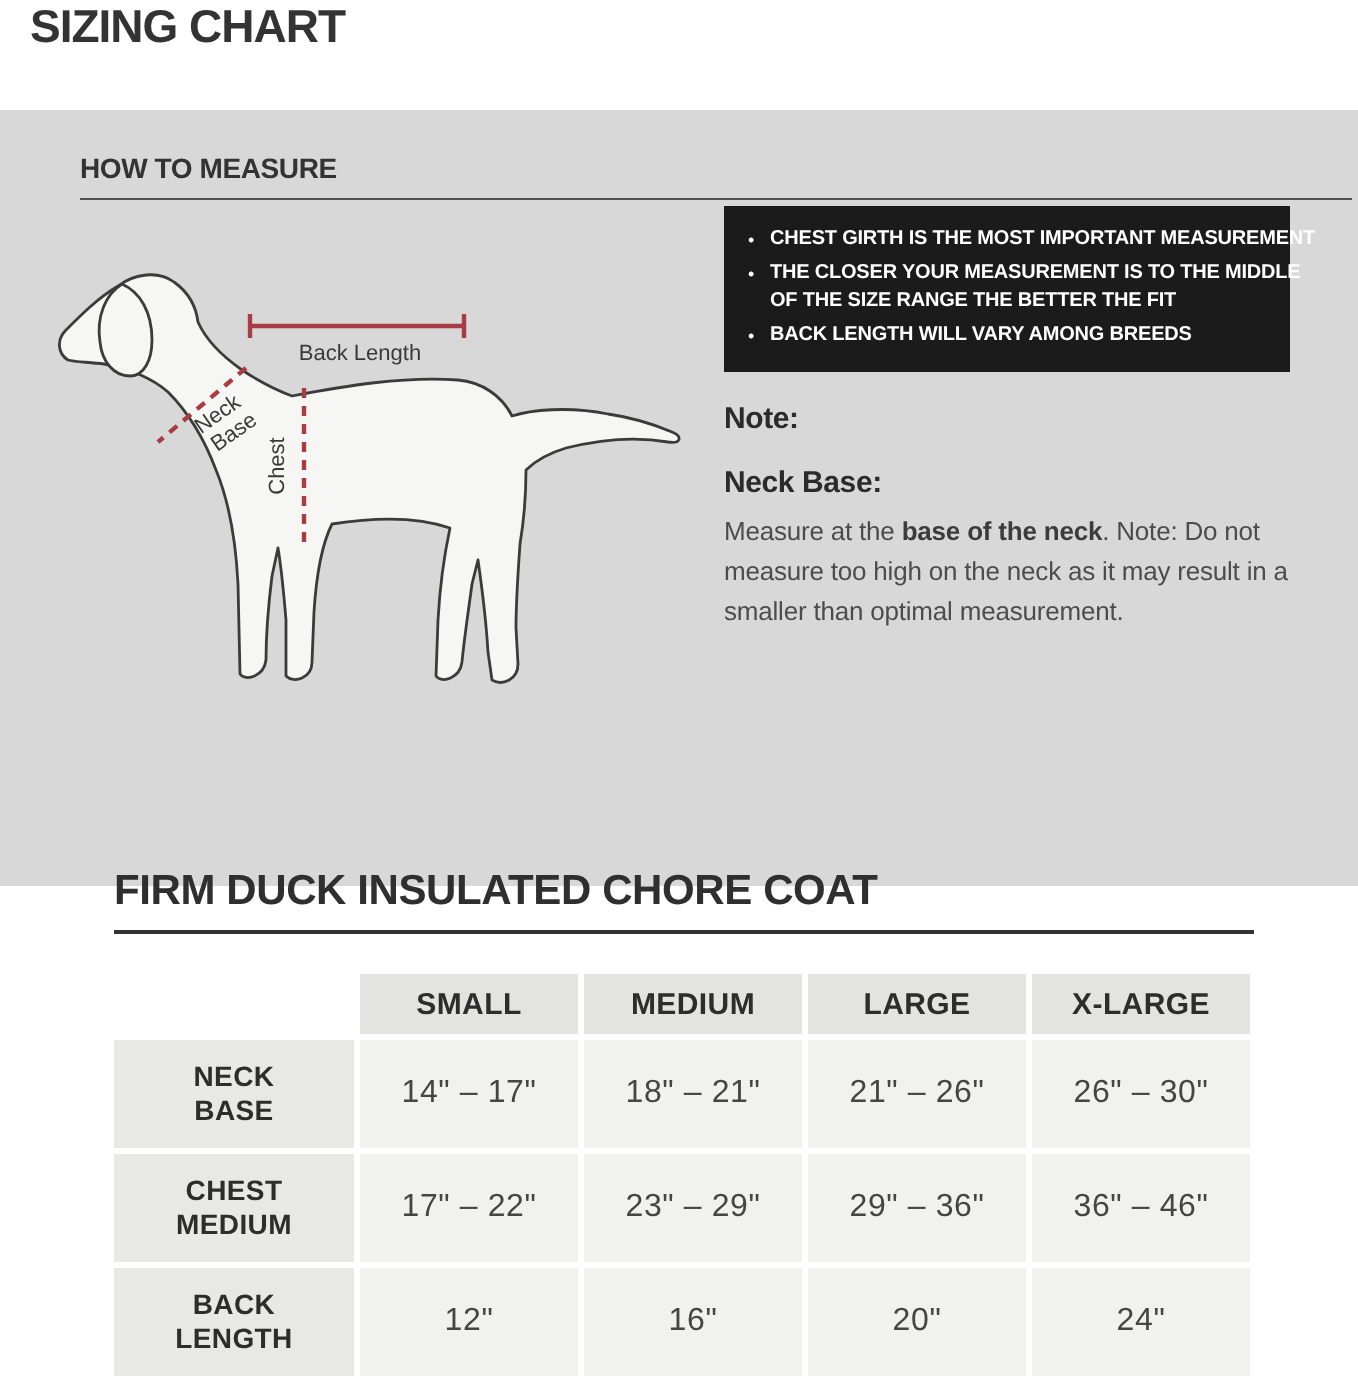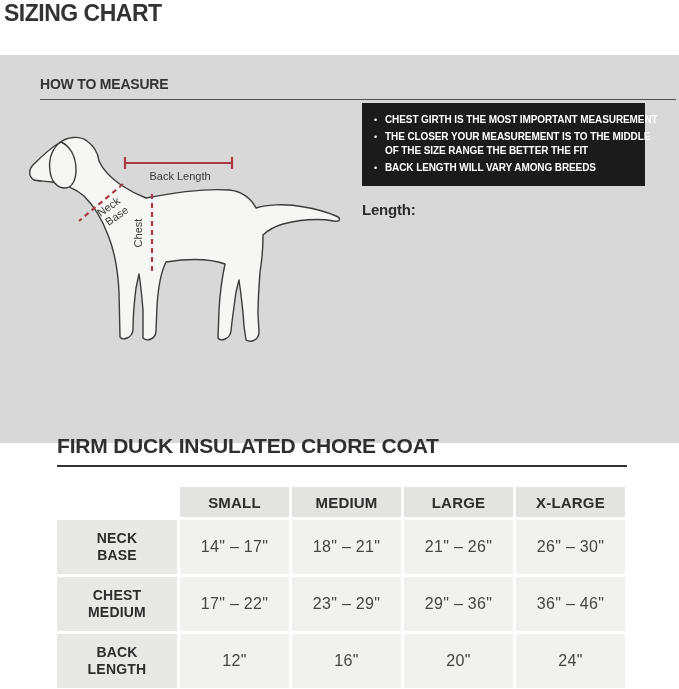--- a/index.html
+++ b/index.html
@@ -18,21 +18,21 @@
     --cell-bg:#f1f1ef;
   }
   *{margin:0;padding:0;box-sizing:border-box;}
   html,body{background:var(--page-bg);}
   body{
     width:679px;height:689px;overflow:hidden;position:relative;
     font-family:"Liberation Sans",sans-serif;color:var(--ink-dark);
   }
   
   .page-title{
-    position:absolute;left:4px;top:0px;
+    position:absolute;left:15px;top:0px;
     font-size:23px;font-weight:700;letter-spacing:-0.5px;color:#333;
   }
   
   .measure-panel{
     position:absolute;left:0;top:55px;width:679px;height:388px;
     background:var(--panel-bg);
   }
   .panel-heading{
     position:absolute;left:40px;top:21px;
     font-size:14px;font-weight:700;letter-spacing:-0.2px;color:#333;
@@ -166,23 +166,27 @@
       </div>
       <div class="tip">
         <span class="tip-bullet">•</span>
         <div class="tip-lines">
           <div class="tip-line">BACK LENGTH WILL VARY AMONG BREEDS</div>
         </div>
       </div>
     </div>
 
     <div class="measure-section">
-      <h3 class="section-heading">Length:</h3>
-    </div>
-
+      <h3 class="section-heading">Note:</h3>
+    </div>
+
+    <div class="measure-section">
+      <h3 class="section-heading">Neck Base:</h3>
+      <p class="section-body"><span>Measure at the </span><b>base of the neck</b><span>. Note: Do not measure too high on the neck as it may result in a smaller than optimal measurement.</span></p>
+    </div>
   </div>
 </section>
 
 <section class="table-section">
   <h2 class="table-title">FIRM DUCK INSULATED CHORE COAT</h2>
   <div class="table-rule"></div>
 
   <div class="size-grid">
     <div class="corner-cell"></div>
     <div class="th-cell">SMALL</div>

